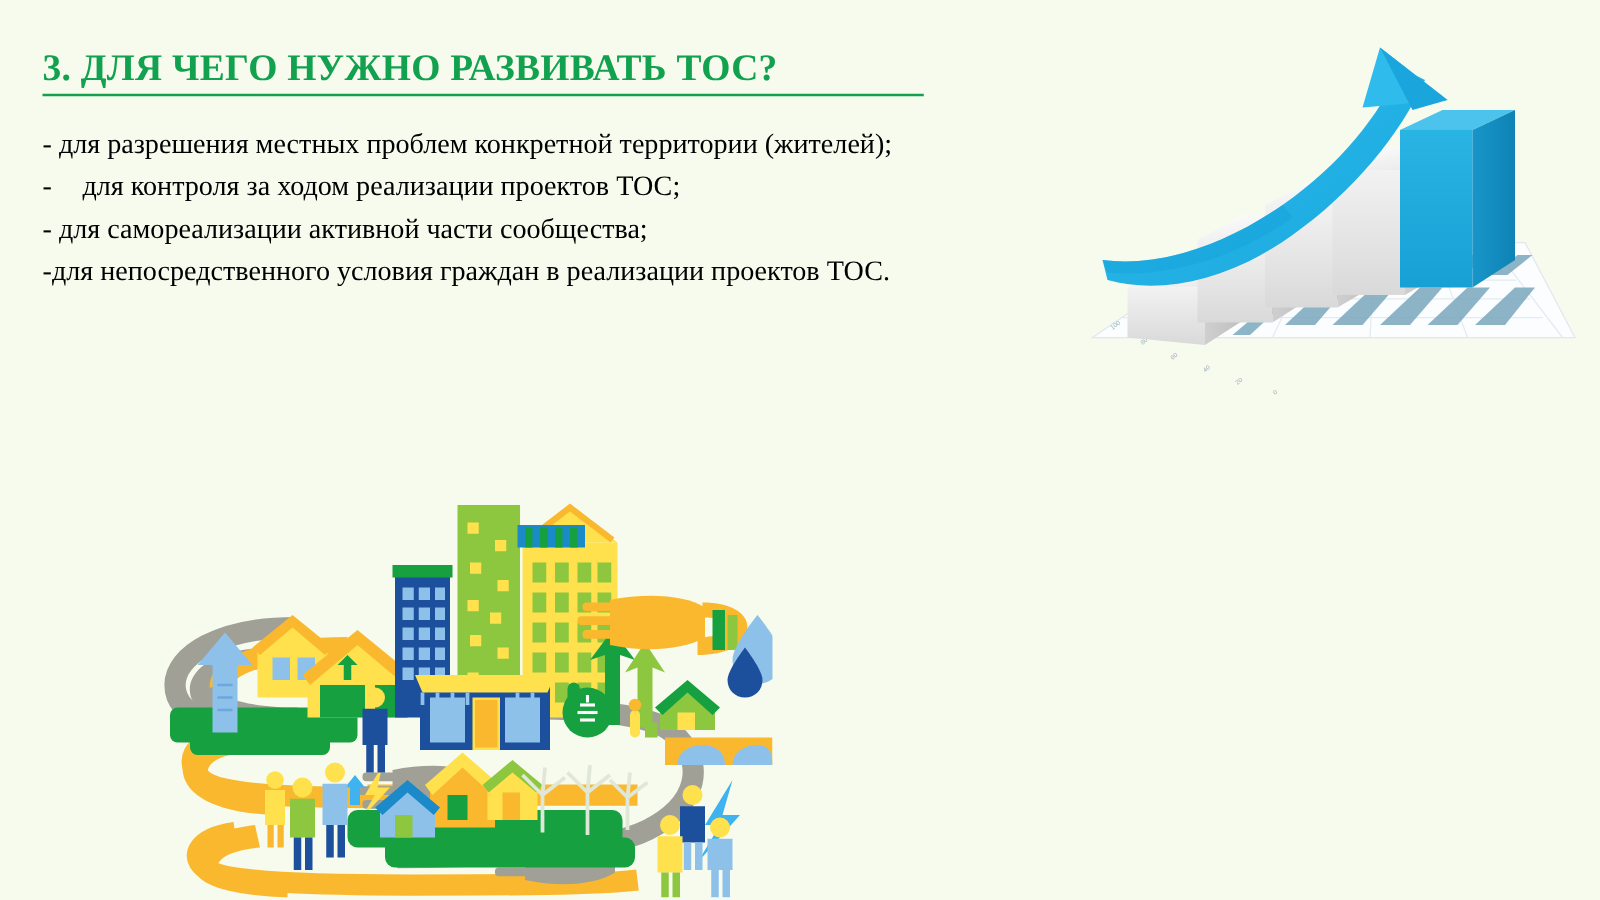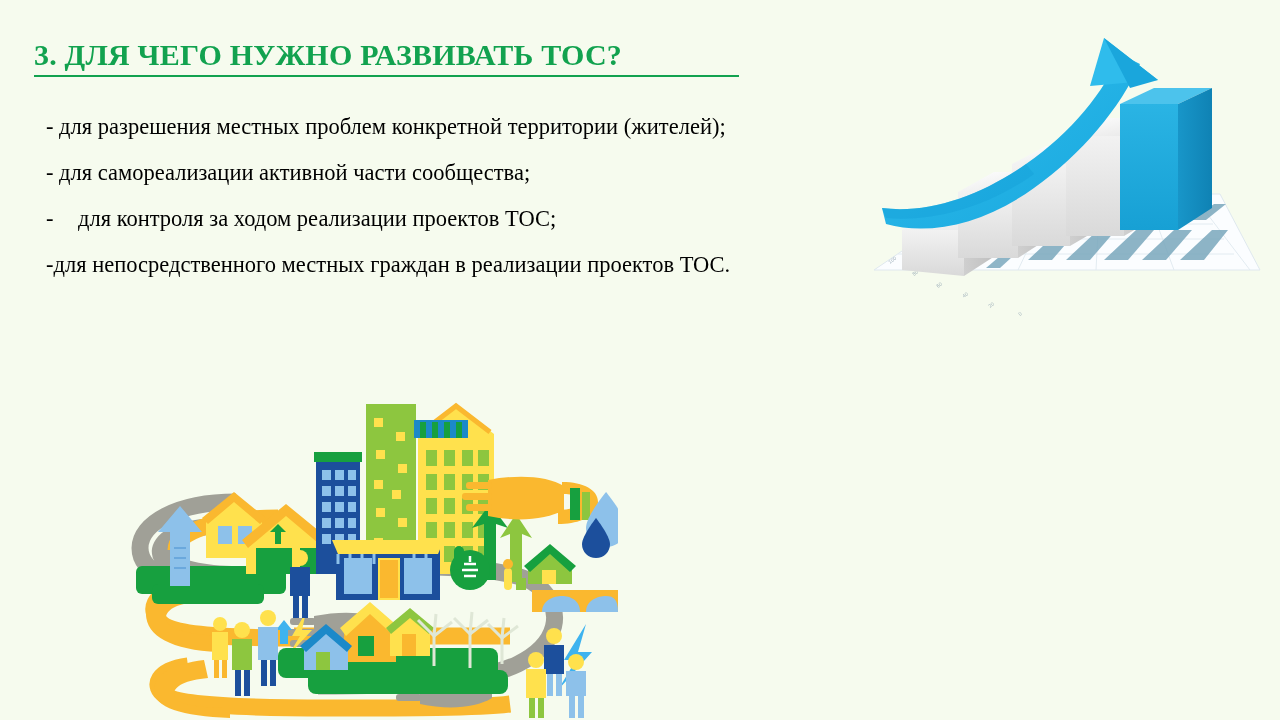--- a/index.html
+++ b/index.html
@@ -37,21 +37,21 @@
   
   .body-text{
     position:absolute;
     left:34px;top:98px;
     width:790px;
     color:#000000;
     font-size:22.5px;
     line-height:34px;
   }
   .para{
-    margin:12px;
+    margin:0;
     text-align:justify;
     text-justify:inter-word;
   }
   .para.justified{ text-align-last:left; }
   .para.hang{
     padding-left:32px;
     text-indent:-32px;
   }
   .para.hang .dash{ display:inline-block;width:32px;text-indent:0; }
   .para.hang2{
@@ -82,23 +82,23 @@
 
 <div class="slide">
 
   <div class="title-wrap">
     <h1 class="slide-title">3. ДЛЯ ЧЕГО НУЖНО РАЗВИВАТЬ ТОС?</h1>
     <div class="title-rule"></div>
   </div>
 
   <div class="body-text">
     <p class="para justified">- для разрешения местных проблем конкретной территории (жителей);</p>
+    <p class="para hang"><span class="dash">-</span><span>для контроля за ходом реализации проектов ТОС;</span></p>
     <p class="para">- для самореализации активной части сообщества;</p>
-    <p class="para hang"><span class="dash">-</span><span>для контроля за ходом реализации проектов ТОС;</span></p>
-    <p class="para hang2"><span class="dash">-</span><span>для непосредственного местных граждан в реализации проектов ТОС.</span></p>
+    <p class="para hang2"><span class="dash">-</span><span>для непосредственного условия граждан в реализации проектов ТОС.</span></p>
   </div>
 
   <div class="chart-art">
     <svg width="404" height="310" viewBox="0 0 404 310" xmlns="http://www.w3.org/2000/svg">
       <defs>
         <linearGradient id="gTop" x1="0" y1="0" x2="1" y2="1">
           <stop offset="0" stop-color="#ffffff"></stop>
             <stop offset="1" stop-color="#e6e6e6"></stop>
         </linearGradient>
         <linearGradient id="gFront" x1="0" y1="0" x2="0" y2="1">

